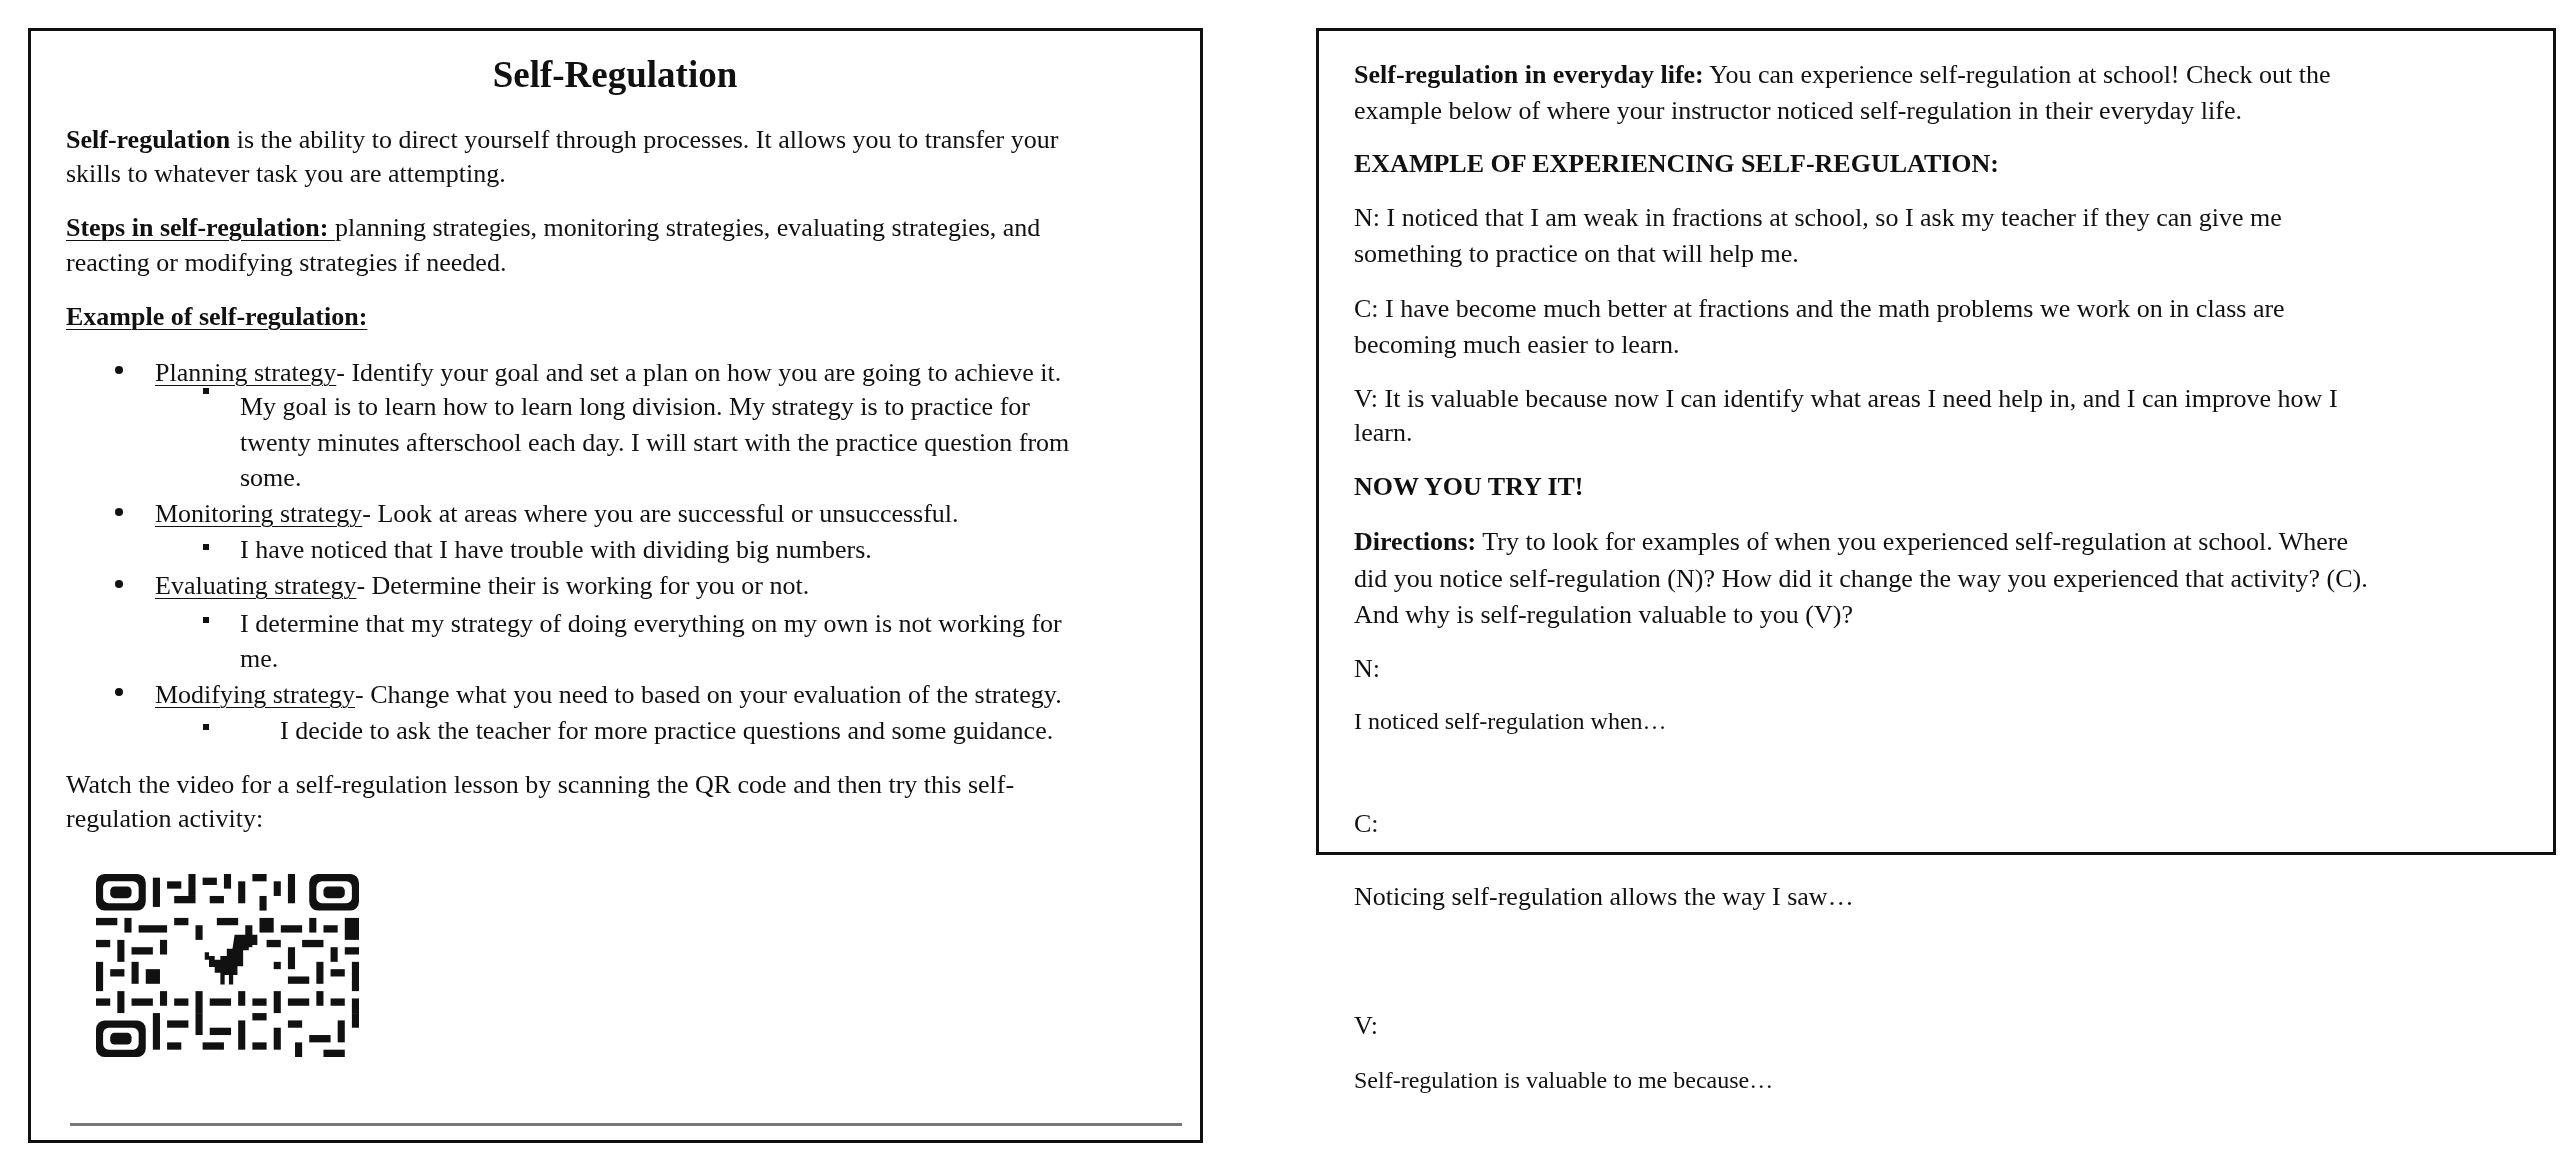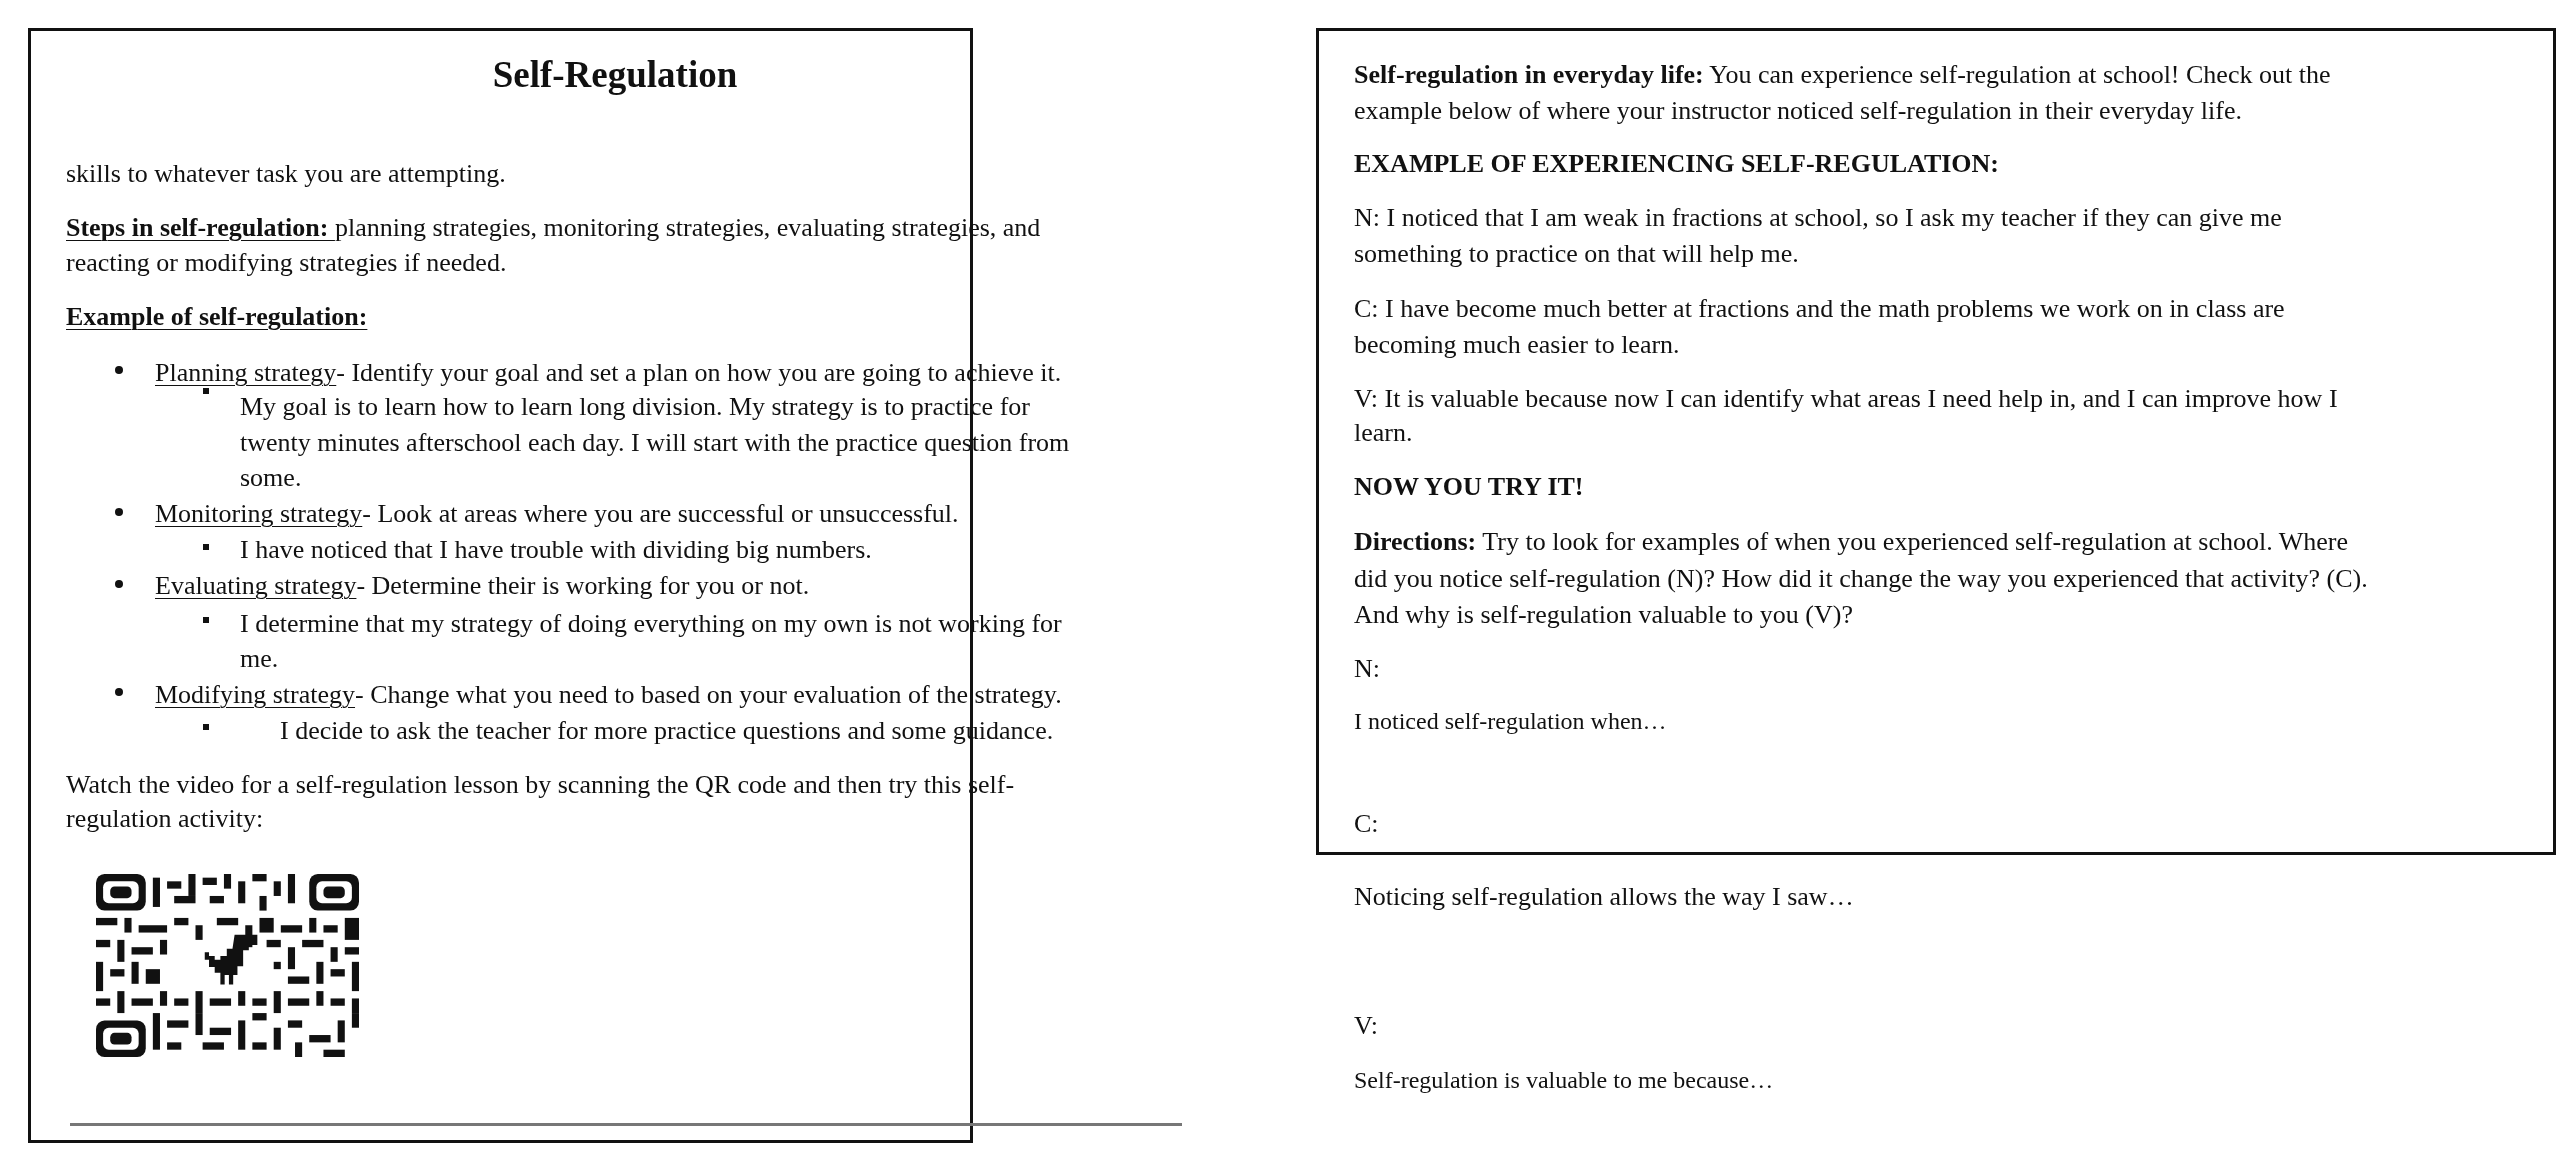--- a/index.html
+++ b/index.html
@@ -5,38 +5,39 @@
   html, body { margin: 0; padding: 0; background: #ffffff; }
   body {
     width: 2576px; height: 1162px; position: relative; overflow: hidden;
     font-family: "Liberation Serif", "DejaVu Serif", serif;
     color: #111111;
   }
   .panel {
     position: absolute; box-sizing: border-box;
     border: 3.5px solid #111111; background: #ffffff;
   }
-  #left-panel { left: 28px; top: 28px; width: 945px; height: 1115px; }
+  #left-panel { left: 28px; top: 28px; width: 1175px; height: 1115px; }
   #right-panel { left: 1316px; top: 28px; width: 1240px; height: 827px; }
   .t { position: absolute; font-size: 26px; line-height: 35px; white-space: nowrap; }
   .b { font-weight: bold; }
   .u { text-decoration: underline; text-underline-offset: 3.5px; text-decoration-thickness: 1.4px; }
   .title { font-size: 37px; font-weight: bold; line-height: 42px; text-align: center; left: 0; width: 1168px; }
   .bullet { position: absolute; width: 7.8px; height: 7.8px; background: #111; border-radius: 50%; }
   .sq { position: absolute; width: 6.4px; height: 6.4px; background: #111; }
   .rule { position: absolute; left: 39px; top: 1092px; width: 1112px; height: 2.8px; background: #777; }
   .qr { position: absolute; left: 65px; top: 843px; width: 263px; height: 183px; }
   .small { font-size: 24px; }
 </style>
 </head>
 <body>
 
 <div id="left-panel" class="panel">
   <div class="t title" style="top:22.7px;">Self-Regulation</div>
 
+  <div class="t" style="left:35px; top:91px;"><span class="b">Self-regulation</span><span> is the ability to direct yourself through processes. It allows you to transfer your</span></div>
   <div class="t" style="left:35px; top:125px;">skills to whatever task you are attempting.</div>
 
   <div class="t" style="left:35px; top:179px;"><span class="b u">Steps in self-regulation: </span><span>planning strategies, monitoring strategies, evaluating strategies, and</span></div>
   <div class="t" style="left:35px; top:214px;">reacting or modifying strategies if needed.</div>
 
   <div class="t b u" style="left:35px; top:268px;">Example of self-regulation:</div>
 
   <div class="bullet" style="left:84px; top:335px;"></div>
   <div class="t" style="left:124px; top:324px;"><span class="u">Planning strategy</span><span>- Identify your goal and set a plan on how you are going to achieve it.</span></div>
   <div class="sq" style="left:172px; top:357px;"></div>

